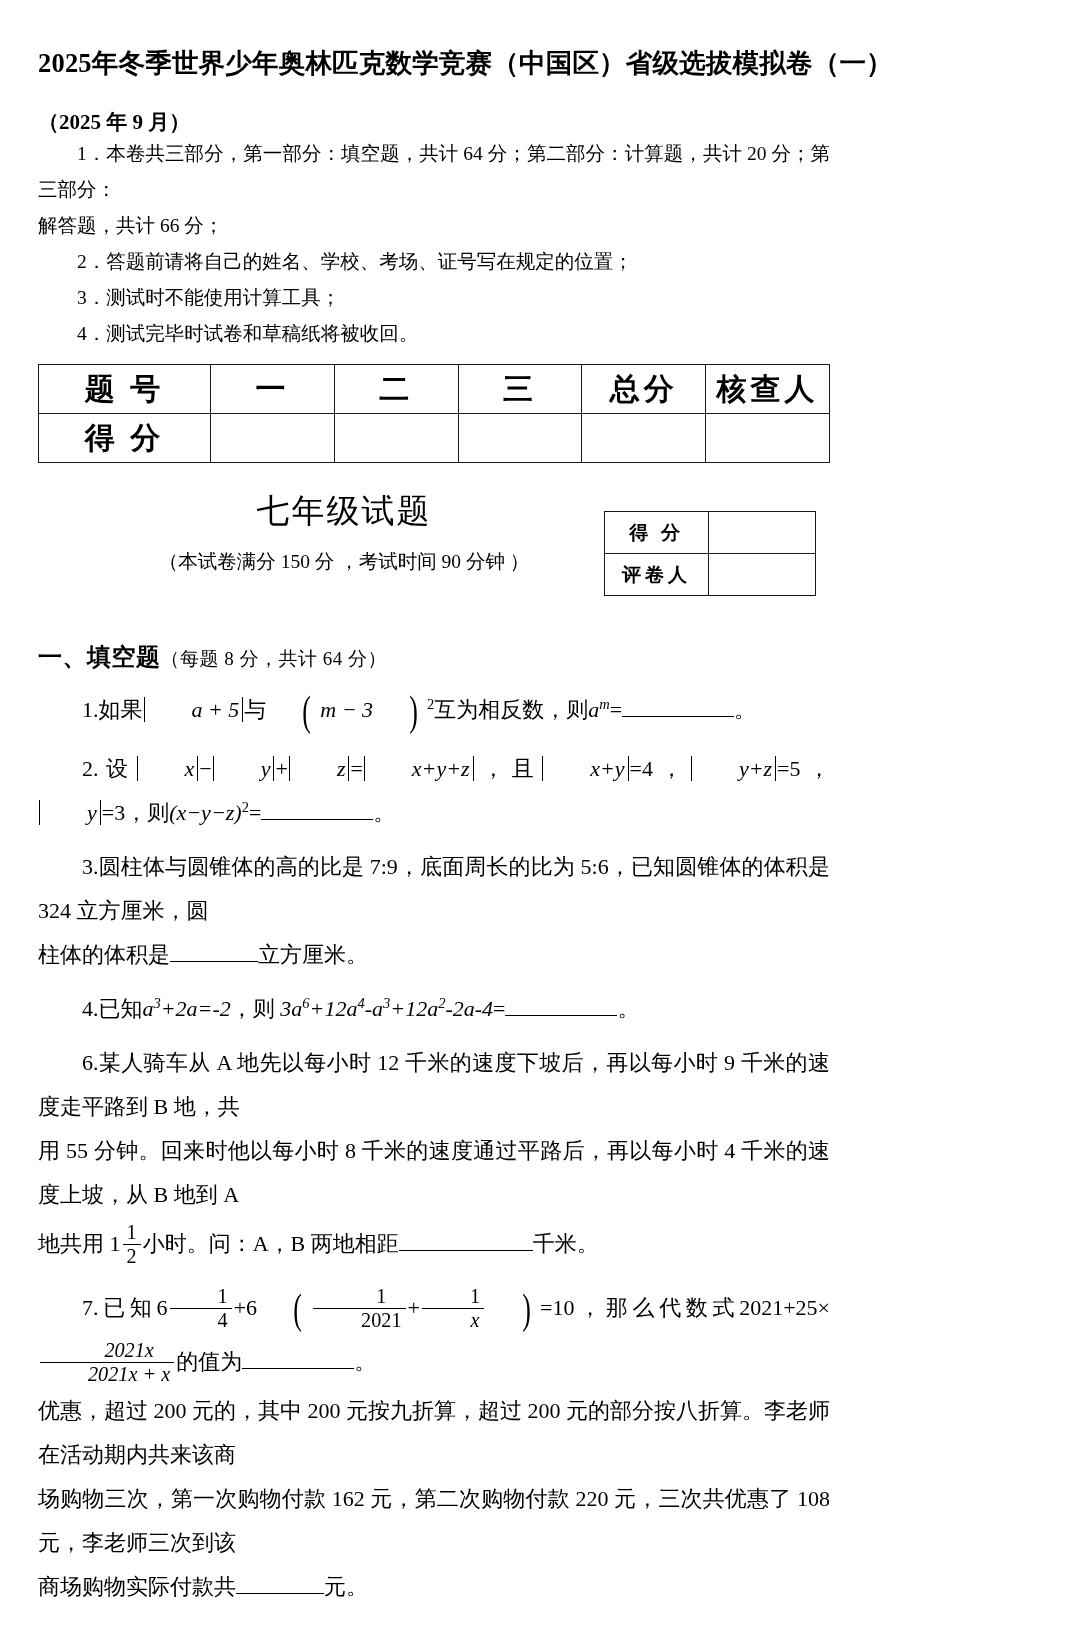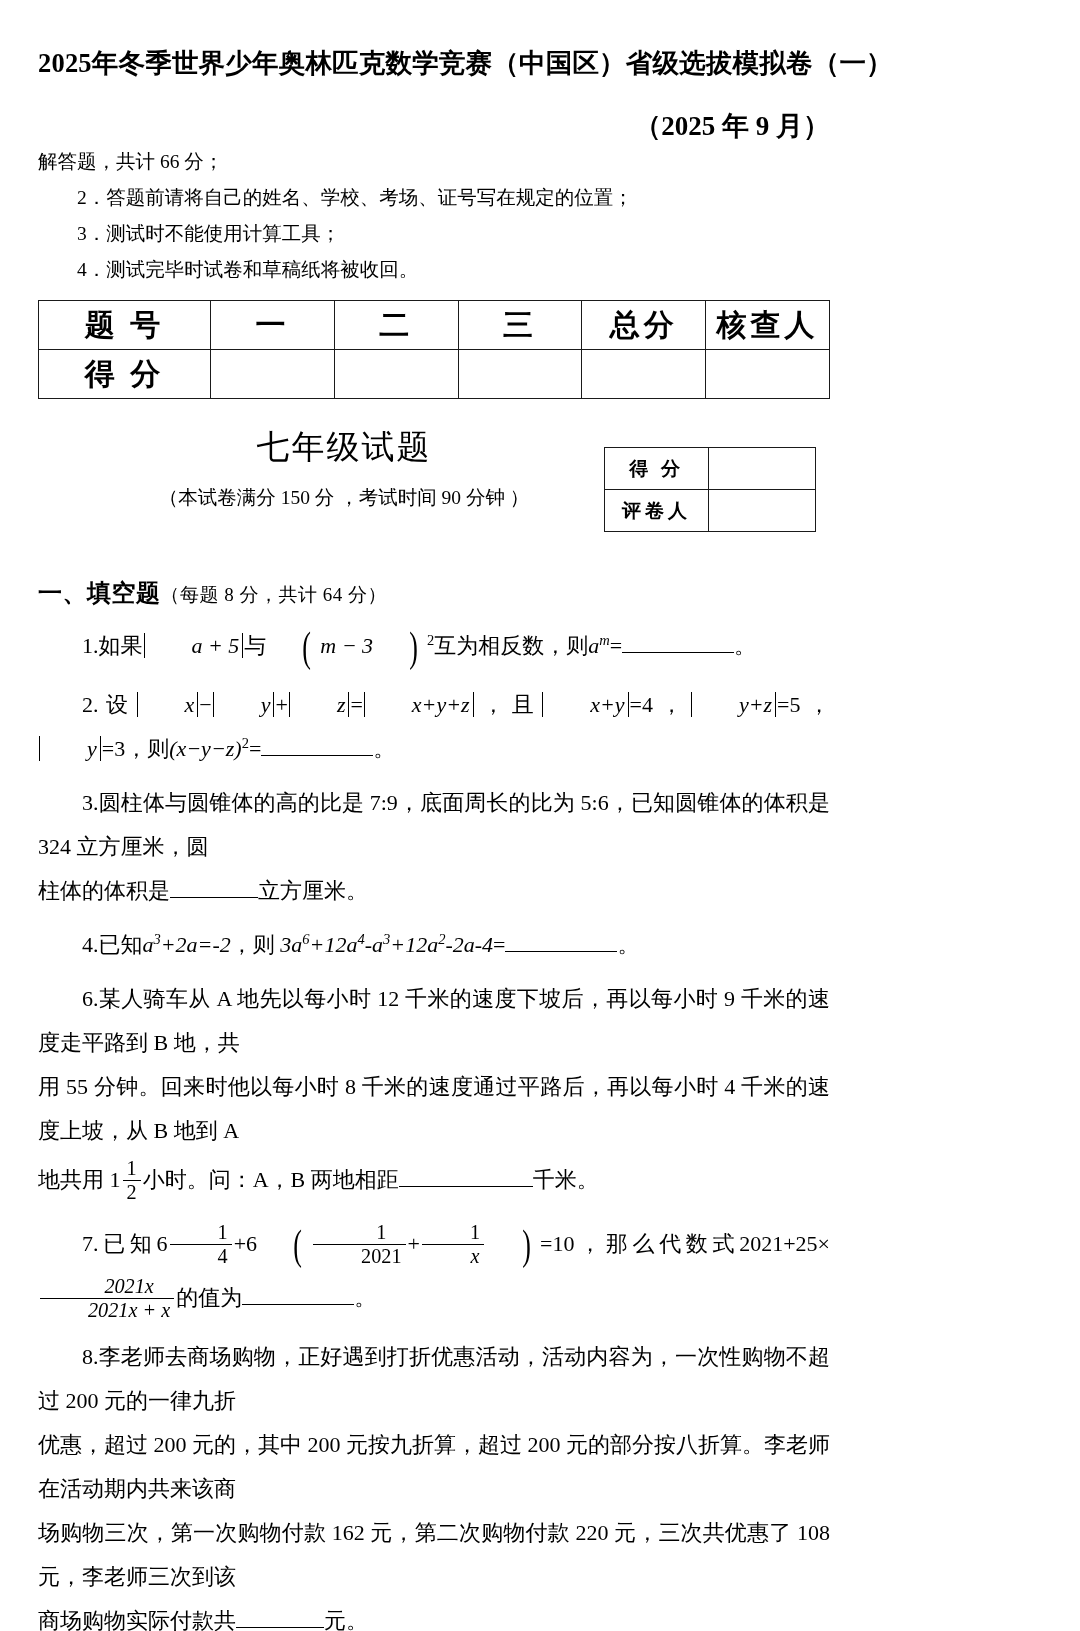--- a/index.html
+++ b/index.html
@@ -22,22 +22,22 @@
   .doc-title {
     text-align: center;
     font-size: 26.5px;
     font-weight: bold;
     letter-spacing: 0.2px;
     margin: 16px 0 0 0;
     line-height: 1.35;
     white-space: nowrap;
   }
   .doc-subtitle {
-    text-align: right;
-    font-size: 27px;
+    text-align: left;
+    font-size: 21px;
     font-weight: bold;
     margin: 26px 0 0 0;
   }
 
   
   .notice-head {
     font-size: 23px;
     margin: 30px 0 6px 0;
     letter-spacing: 0.5px;
   }
@@ -184,20 +184,21 @@
   .footer .gap { display: inline-block; width: 34px; }
 </style>
 </head>
 <body>
 
 <div class="page">
 
   <div class="doc-title">2025年冬季世界少年奥林匹克数学竞赛（中国区）省级选拔模拟卷（一）</div>
   <div class="doc-subtitle">（2025 年 9 月）</div>
 
+  <div class="notice-item">1．本卷共三部分，第一部分：填空题，共计 64 分；第二部分：计算题，共计 20 分；第三部分：</div>
   <div class="notice-item cont">解答题，共计 66 分；</div>
   <div class="notice-item">2．答题前请将自己的姓名、学校、考场、证号写在规定的位置；</div>
   <div class="notice-item">3．测试时不能使用计算工具；</div>
   <div class="notice-item">4．测试完毕时试卷和草稿纸将被收回。</div>
 
   <table class="score-table">
     <tbody>
         <tr>
       <td class="label">题 号</td>
       <td>一</td>
@@ -266,23 +267,20 @@
     <span>用 55 分钟。回来时他以每小时 8 千米的速度通过平路后，再以每小时 4 千米的速度上坡，从 B 地到 A</span>
   </div>
   <div class="q tall" style="text-indent:0; margin-top:0;">
     <span>地共用 1</span><span class="frac"><span class="num">1</span><span class="den">2</span></span><span>小时。问：A，B 两地相距</span><span class="blank b-lg"></span><span>千米。</span>
   </div>
 
   <div class="q tall">
     <span>7.</span><span>已知</span><span class="mn">6</span><span class="frac"><span class="num">1</span><span class="den">4</span></span><span>+6</span><span class="paren-big">(</span><span class="frac"><span class="num">1</span><span class="den">2021</span></span><span>+</span><span class="frac"><span class="num">1</span><span class="den mi">x</span></span><span class="paren-big">)</span><span>=10</span><span>，那么代数式</span><span>2021+25×</span><span class="frac"><span class="num mi">2021x</span><span class="den mi">2021x + x</span></span><span>的值为</span><span class="blank b-md"></span><span>。</span>
   </div>
 
-  <div class="q">
-    <span>8.</span><span>李老师去商场购物，正好遇到打折优惠活动，活动内容为，一次性购物不超过 200 元的一律九折</span>
-  </div>
   <div class="q" style="text-indent:0; margin-top:0;">
     <span>优惠，超过 200 元的，其中 200 元按九折算，超过 200 元的部分按八折算。李老师在活动期内共来该商</span>
   </div>
   <div class="q" style="text-indent:0; margin-top:0;">
     <span>场购物三次，第一次购物付款 162 元，第二次购物付款 220 元，三次共优惠了 108 元，李老师三次到该</span>
   </div>
   <div class="q" style="text-indent:0; margin-top:0;">
     <span>商场购物实际付款共</span><span class="blank b-sm"></span><span>元。</span>
   </div>
 

